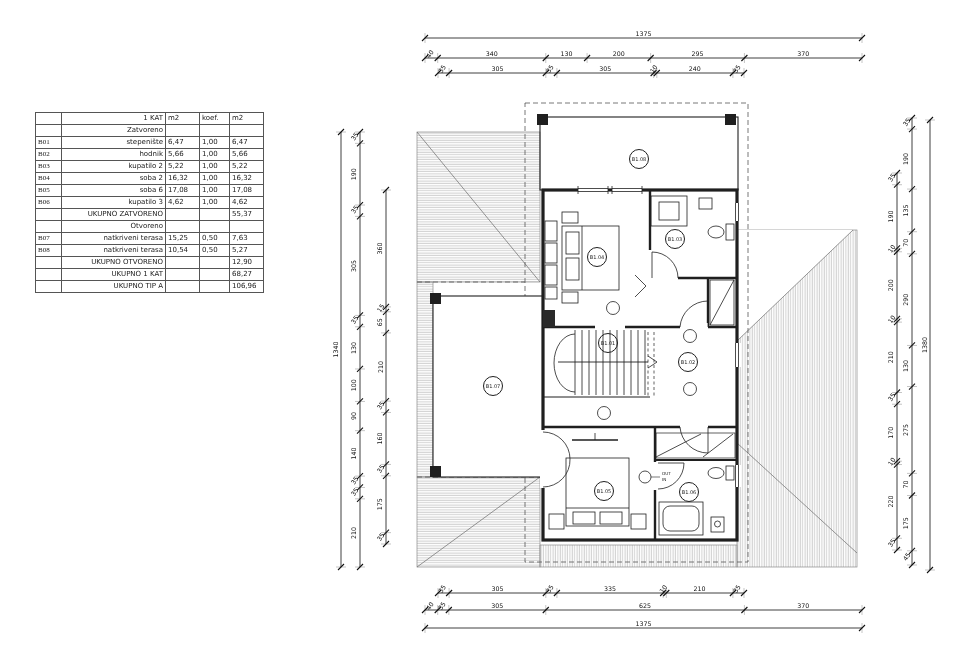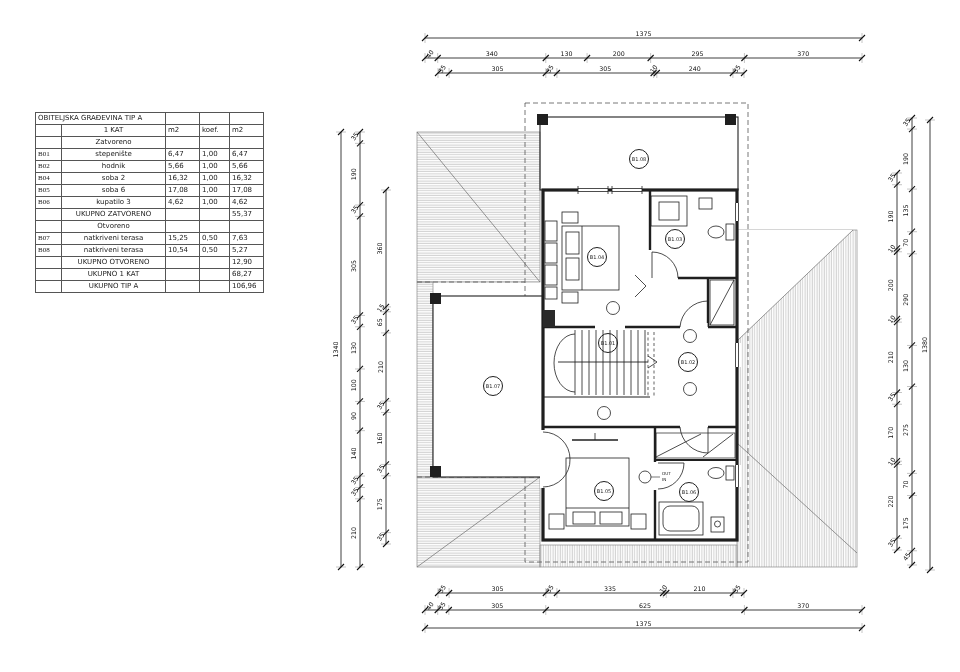--- a/index.html
+++ b/index.html
@@ -5,45 +5,39 @@
   html,body{margin:0;padding:0;background:#fff;}
   .canvas{position:relative;width:960px;height:672px;background:#ffffff;overflow:hidden;
           font-family:"DejaVu Sans",sans-serif;}
   svg{position:absolute;left:0;top:0;}
   
   .area-table{position:absolute;left:35px;top:112px;border-collapse:collapse;table-layout:fixed;
               width:228px;font-size:7px;color:#1a1a1a;background:#fff;}
   .area-table td{border:1px solid #555;height:11px;padding:0 2px;white-space:nowrap;overflow:hidden;
                  line-height:11px;}
   .area-table td.c-code{text-align:left;font-family:Liberation Serif, serif;}
-  .area-table td.c-name{text-align:center;}
+  .area-table td.c-name{text-align:right;}
   .area-table td.c-num{text-align:left;}
   .area-table td.t-title{text-align:left;}
 </style>
 </head>
 <body>
 
 <div class="canvas">
 
   <table class="area-table">
     <colgroup>
       <col style="width:26px">
         <col style="width:104px">
         <col style="width:34px">
       <col style="width:30px">
         <col style="width:34px">
     </colgroup>
     <tbody id="area-table-body">
         <tr>
-          <td colspan="2" class="t-title">OBITELJSKA GRAĐEVINA TIP A</td>
-          <td></td>
-          <td></td>
-          <td></td>
-        </tr>
-        <tr>
           <td class="c-code"></td>
           <td class="c-name">1 KAT</td>
           <td class="c-num">m2</td>
           <td class="c-num">koef.</td>
           <td class="c-num">m2</td>
         </tr>
         <tr>
           <td class="c-code"></td>
           <td class="c-name">Zatvoreno</td>
           <td class="c-num"></td>
@@ -56,20 +50,27 @@
           <td class="c-num">6,47</td>
           <td class="c-num">1,00</td>
           <td class="c-num">6,47</td>
         </tr>
         <tr>
           <td class="c-code">B02</td>
           <td class="c-name">hodnik</td>
           <td class="c-num">5,66</td>
           <td class="c-num">1,00</td>
           <td class="c-num">5,66</td>
+        </tr>
+        <tr>
+          <td class="c-code">B03</td>
+          <td class="c-name">kupatilo 2</td>
+          <td class="c-num">5,22</td>
+          <td class="c-num">1,00</td>
+          <td class="c-num">5,22</td>
         </tr>
         <tr>
           <td class="c-code">B04</td>
           <td class="c-name">soba 2</td>
           <td class="c-num">16,32</td>
           <td class="c-num">1,00</td>
           <td class="c-num">16,32</td>
         </tr>
         <tr>
           <td class="c-code">B05</td>

